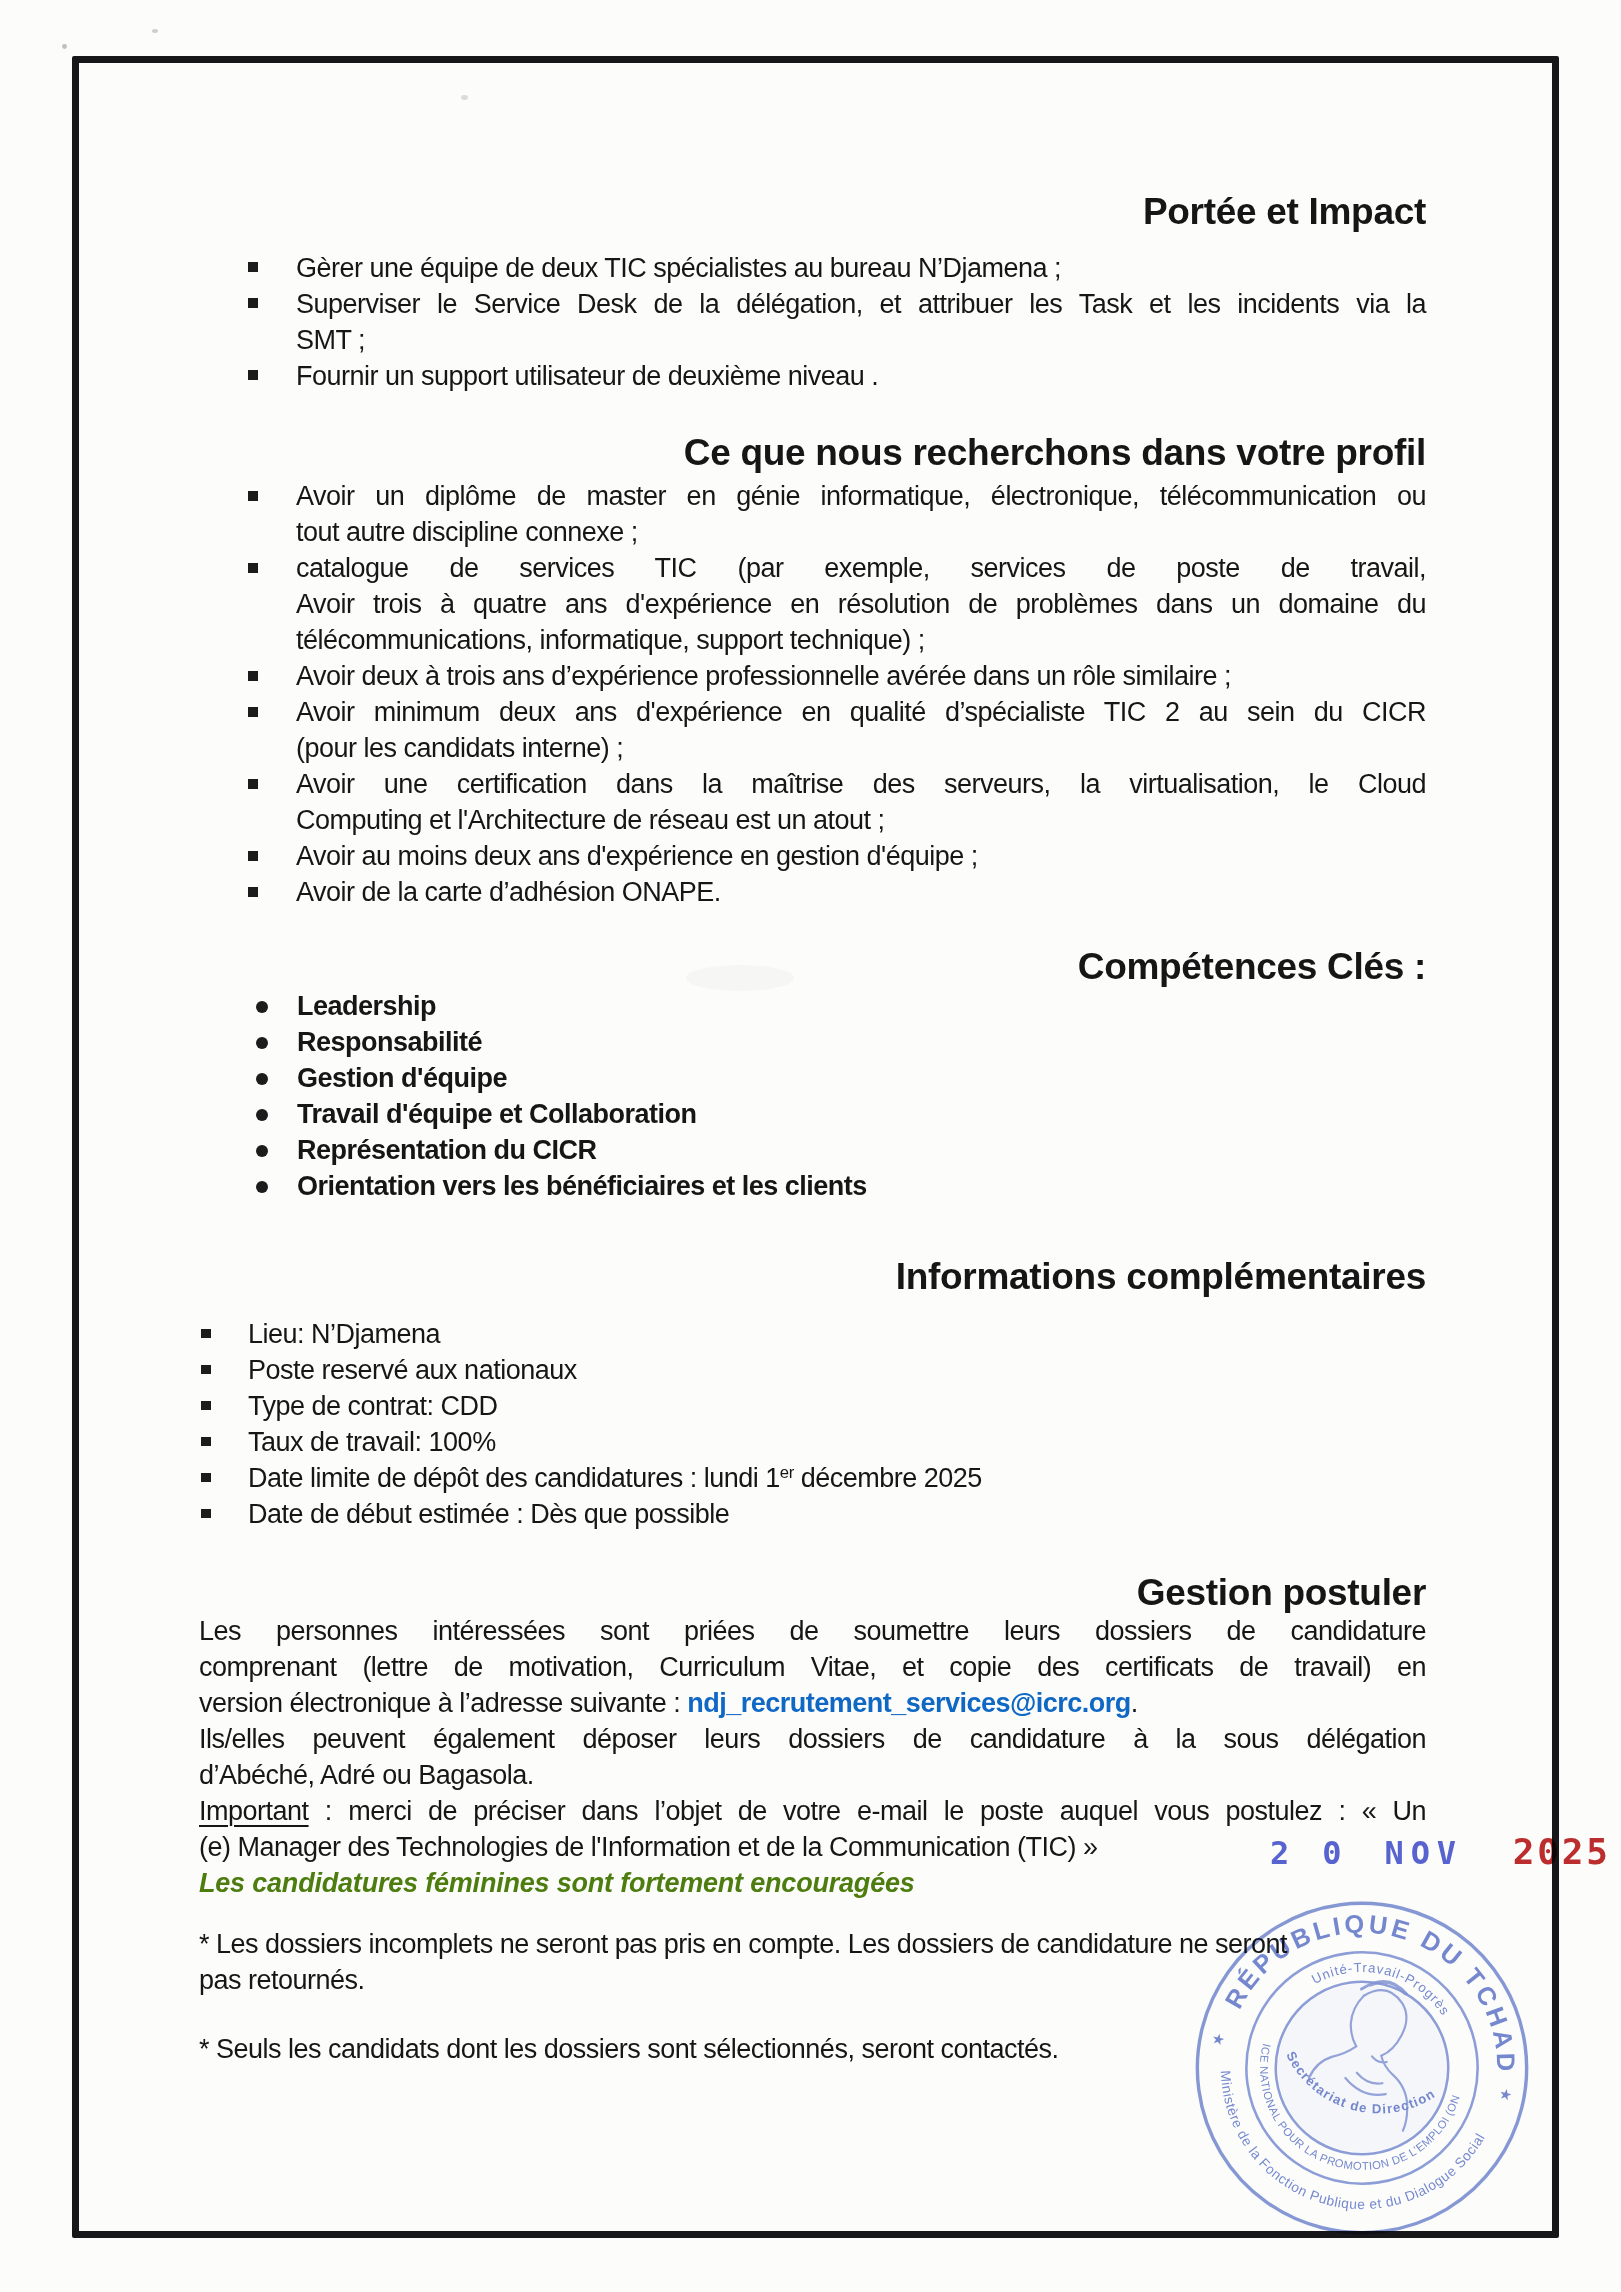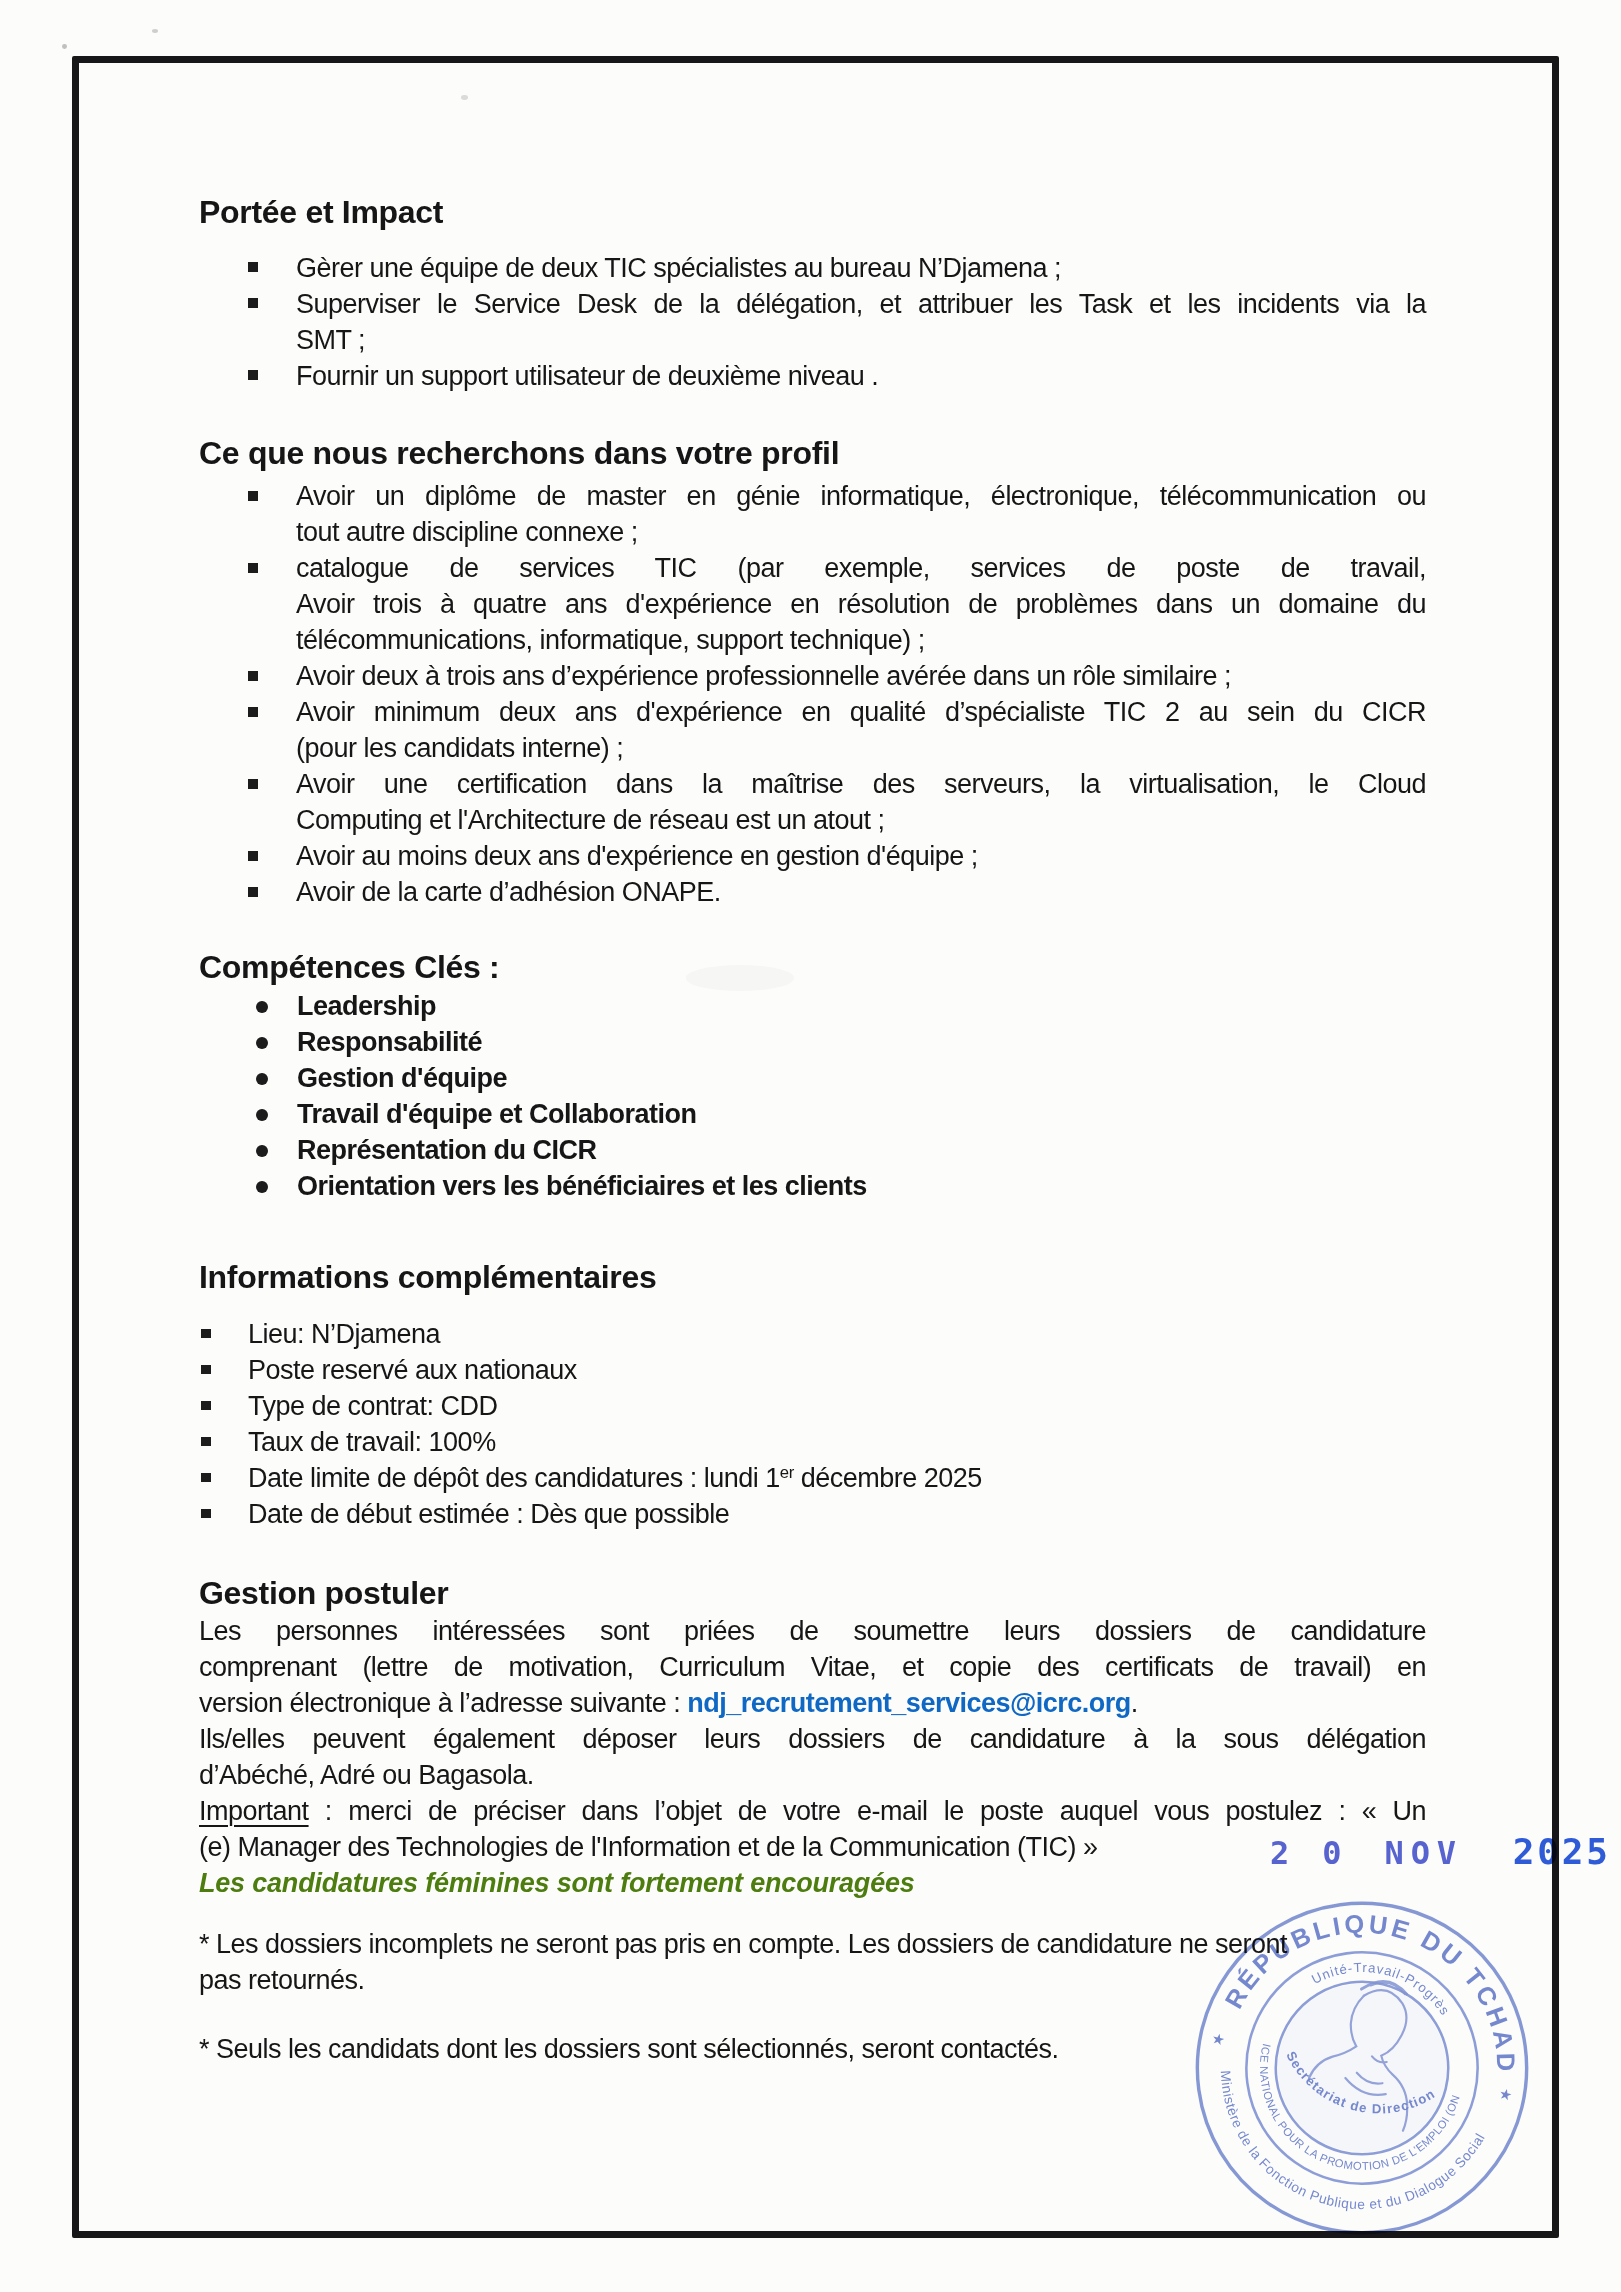--- a/index.html
+++ b/index.html
@@ -2,38 +2,38 @@
 <html><head>
 <meta charset="utf-8">
 <style>
   html,body{margin:0;padding:0;background:#e8e8e8;}
   .scan{position:relative;width:1621px;height:2293px;background:#fcfcfb;overflow:hidden;
         font-family:"Liberation Sans",sans-serif;color:#161616;}
   .frame{position:absolute;left:72px;top:56px;width:1487px;height:2182px;
          border:7.8px solid #17171a;box-sizing:border-box;border-radius:2px;}
   .content{position:absolute;left:199px;top:0;width:1227px;font-size:27px;
            line-height:36px;letter-spacing:-0.5px;}
-  .hd{font-weight:700;font-size:32px;letter-spacing:-0.3px;}
+  .hd{font-weight:700;font-size:37px;letter-spacing:-0.3px;text-align:right;}
   ul{list-style:none;margin:0;padding:0;}
   .blist>li{position:relative;padding-left:97px;}
   .blist .mk{position:absolute;left:49px;top:12.7px;width:9.8px;height:9.8px;background:#1c1c1c;}
   .clist>li{position:relative;padding-left:98px;font-weight:bold;}
   .clist .mk{position:absolute;left:57px;top:12.7px;width:11.8px;height:11.8px;background:#1c1c1c;border-radius:50%;}
   .ilist>li{position:relative;padding-left:49px;}
   .ilist .mk{position:absolute;left:2px;top:12.7px;width:9.8px;height:9.8px;background:#1c1c1c;}
   .jl{text-align:justify;text-align-last:justify;}
   sup{font-size:16.7px;line-height:0;vertical-align:8.8px;}
   .email{color:#1068c5;font-weight:700;text-decoration:none;cursor:pointer;}
   .ul-lbl{text-decoration:underline;text-underline-offset:4.9px;text-decoration-thickness:2px;}
   .red{color:#4d7c0f;font-weight:700;font-style:italic;letter-spacing:-0.2px;}
   .datestamp{position:absolute;left:1270px;top:1831px;font-family:"DejaVu Sans Mono",monospace;
              font-weight:700;color:#4a57d0;font-size:32px;letter-spacing:6.9px;white-space:nowrap;
              mix-blend-mode:multiply;opacity:.92;}
   .datestamp .m{margin-left:9.8px;}
-  .datestamp .y{margin-left:23.5px;font-size:36px;letter-spacing:2.9px;color:#1d4ed8;}
+  .datestamp .y{margin-left:23.5px;font-size:36px;letter-spacing:2.9px;color:#b91c1c;}
   .seal{position:absolute;left:1166px;top:1872px;width:392px;height:392px;
         mix-blend-mode:multiply;opacity:.95;}
   .speck{position:absolute;background:#777;border-radius:50%;}
   .smudge{position:absolute;background:#9a9a9a;opacity:.06;border-radius:50%;}
 </style>
 </head>
 <body>
 
 <div class="scan">
   <div class="frame"></div>

